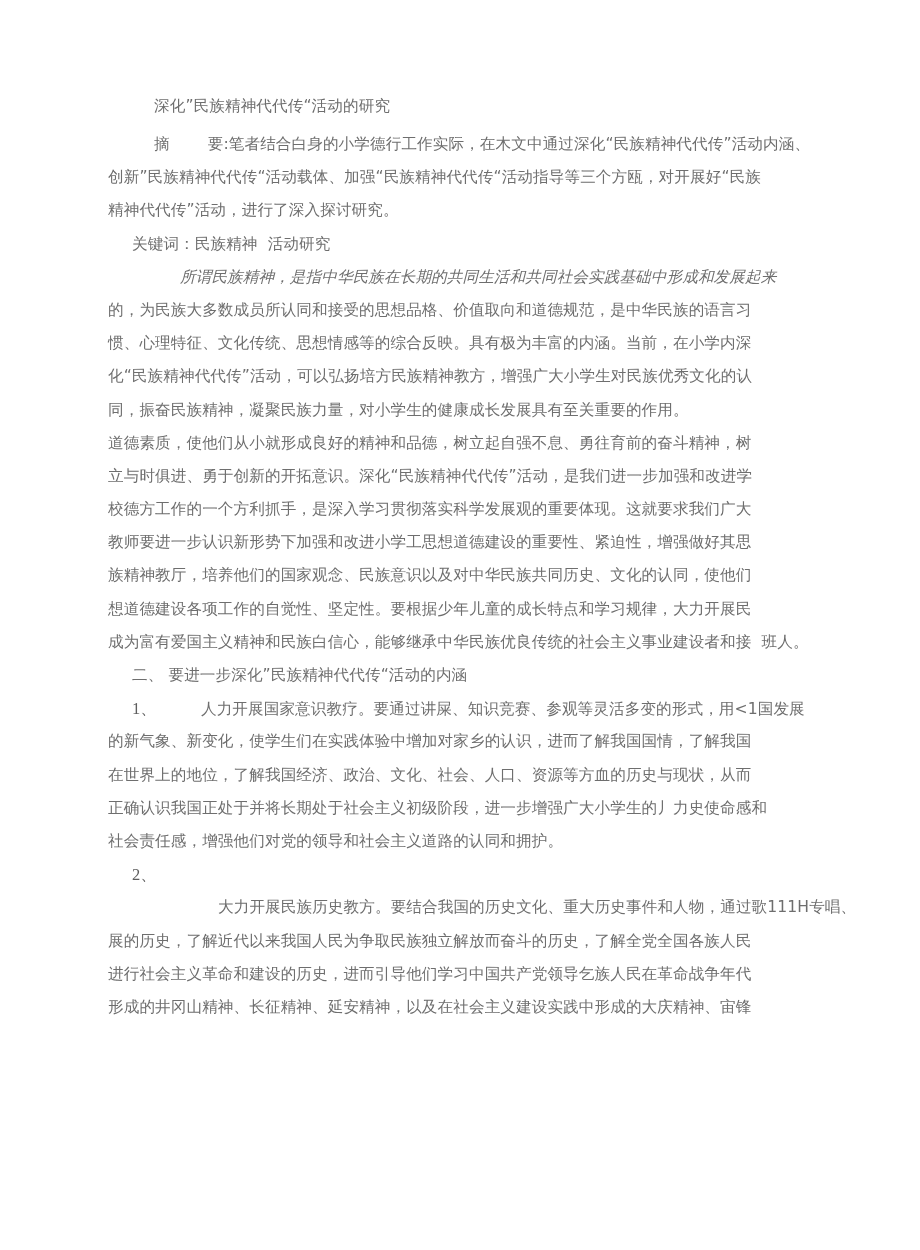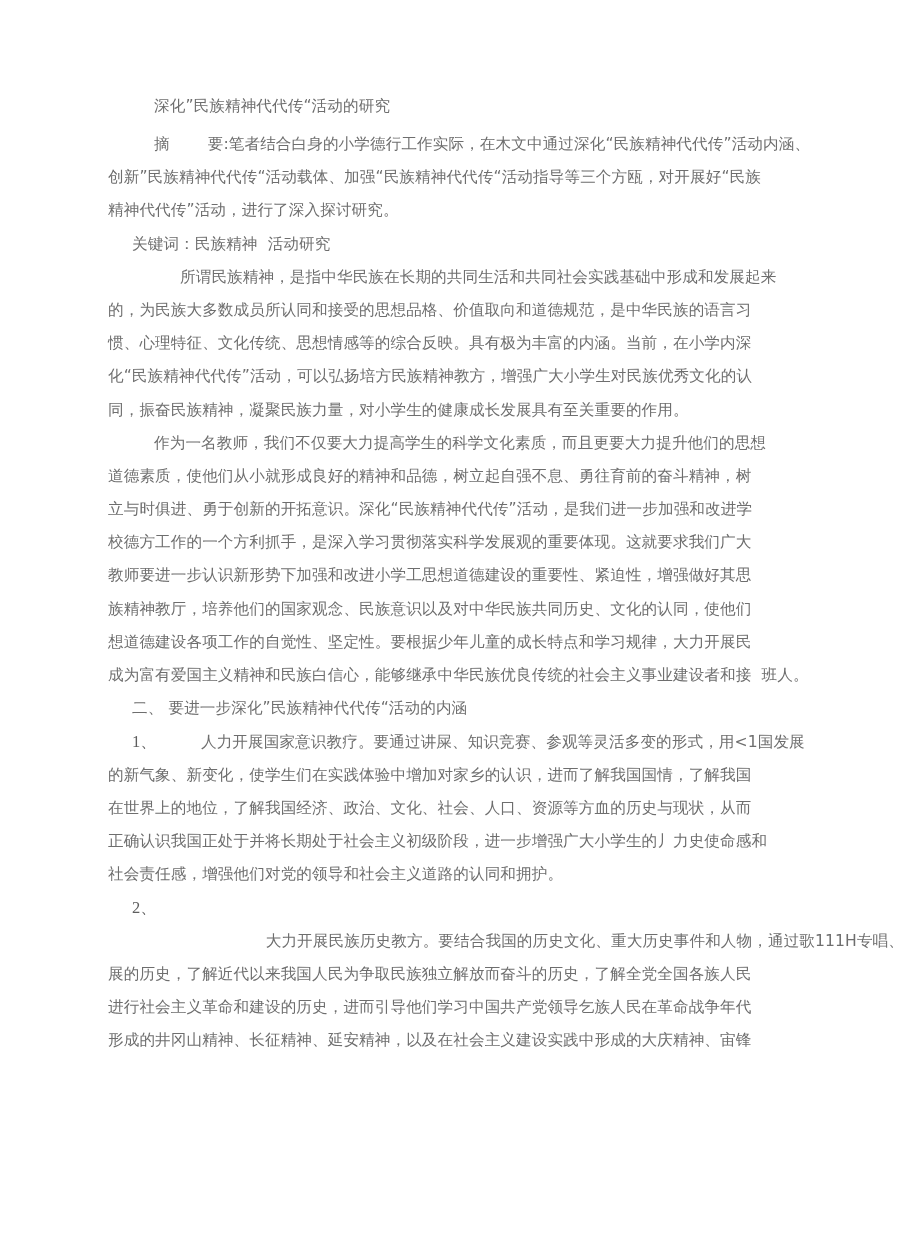--- a/index.html
+++ b/index.html
@@ -43,23 +43,23 @@
   .line.title {
     height: 40px;
     line-height: 40px;
     margin-bottom: 2px;
   }
 
   
   .ind-0   { padding-left: 0; }
   .ind-1   { padding-left: 24px; }   
   .ind-2   { padding-left: 46px; }   
-  .ind-3   { padding-left: 72px; }   
+  .ind-3   { padding-left: 72px; font-style: italic; }   
   .ind-num { padding-left: 24px; }   
-  .ind-sub { padding-left: 110px; text-align: right; }  
+  .ind-sub { padding-left: 110px; }  
 
   .num-marker {
     font-family: "Liberation Serif", "DejaVu Serif", serif;
     font-size: 16.5px;
     color: #5e5e5e;
   }
 
   .num-gap { display: inline-block; width: 44px; }
 
   .abs-gap { display: inline-block; width: 38px; }
@@ -78,21 +78,20 @@
 
     <div class="line ind-1">关键词：民族精神  活动研究</div>
 
     <div class="line ind-3">所谓民族精神，是指中华民族在长期的共同生活和共同社会实践基础中形成和发展起来</div>
     <div class="line ind-0">的，为民族大多数成员所认同和接受的思想品格、价值取向和道德规范，是中华民族的语言习</div>
     <div class="line ind-0">惯、心理特征、文化传统、思想情感等的综合反映。具有极为丰富的内涵。当前，在小学内深</div>
     <div class="line ind-0">化“民族精神代代传”活动，可以弘扬培方民族精神教方，增强广大小学生对民族优秀文化的认</div>
     <div class="line ind-0">同，振奋民族精神，凝聚民族力量，对小学生的健康成长发展具有至关重要的作用。</div>
 
 
-    <div class="line ind-2">作为一名教师，我们不仅要大力提高学生的科学文化素质，而且更要大力提升他们的思想</div>
     <div class="line ind-0">道德素质，使他们从小就形成良好的精神和品德，树立起自强不息、勇往育前的奋斗精神，树</div>
     <div class="line ind-0">立与时俱进、勇于创新的开拓意识。深化“民族精神代代传”活动，是我们进一步加强和改进学</div>
     <div class="line ind-0">校德方工作的一个方利抓手，是深入学习贯彻落实科学发展观的重要体现。这就要求我们广大</div>
     <div class="line ind-0">教师要进一步认识新形势下加强和改进小学工思想道德建设的重要性、紧迫性，增强做好其思</div>
     <div class="line ind-0">族精神教厅，培养他们的国家观念、民族意识以及对中华民族共同历史、文化的认同，使他们</div>
     <div class="line ind-0">想道德建设各项工作的自觉性、坚定性。要根据少年儿童的成长特点和学习规律，大力开展民</div>
     <div class="line ind-0">成为富有爱国主义精神和民族白信心，能够继承中华民族优良传统的社会主义事业建设者和接  班人。</div>
 
     <div class="line ind-1">二、 要进一步深化”民族精神代代传“活动的内涵</div>
 

